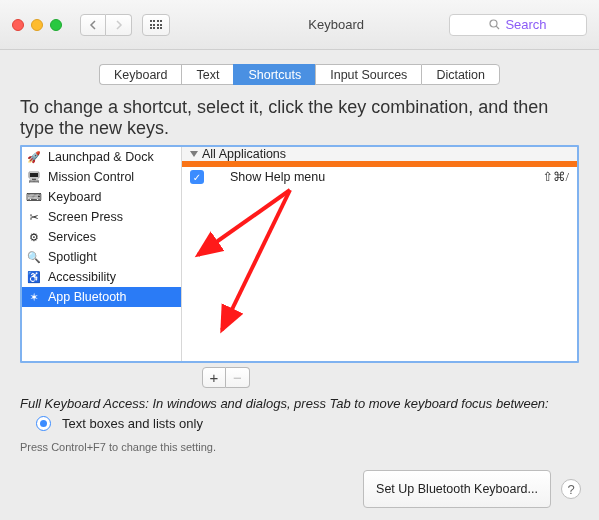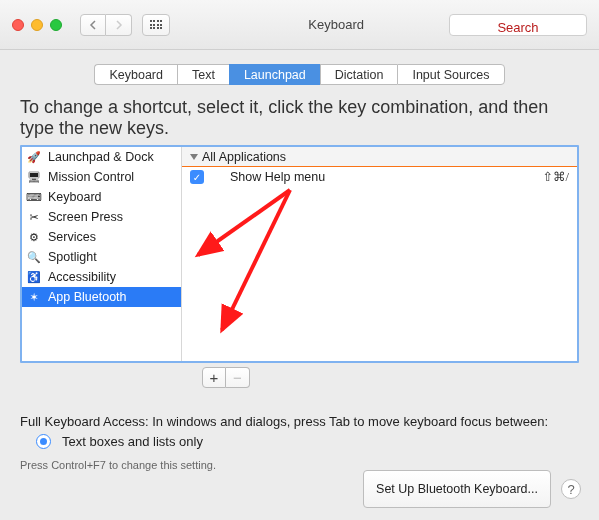--- a/index.html
+++ b/index.html
@@ -11,45 +11,45 @@
 .tl.yellow { background: #febc2e; border: 0.5px solid #dfa022; }
 .tl.green { background: #28c840; border: 0.5px solid #1faa31; }
 .nav { display: flex; margin-left: 18px; }
 .navbtn { width: 26px; height: 22px; background: linear-gradient(#ffffff,#f3f3f3); border: 1px solid #c7c7c7; display:flex; align-items:center; justify-content:center; color:#808080; }
 .navbtn:first-child { border-radius: 4px 0 0 4px; }
 .navbtn:last-child { border-radius: 0 4px 4px 0; border-left:none; }
 .gridbtn { width: 28px; height: 22px; margin-left: 10px; background: linear-gradient(#ffffff,#f3f3f3); border:1px solid #c7c7c7; border-radius:4px; display:flex; align-items:center; justify-content:center; }
 .dots { display:grid; grid-template-columns:repeat(4,2px); grid-auto-rows:2px; gap:1.5px; }
 .dots span { background:#555; width:2px; height:2px; }
 .title { flex:1; text-align:right; padding-right:85px; font-size:13px; color:#444; }
-.search { width:138px; height:22px; background:#fff; border:1px solid #cfcfcf; border-radius:4px; display:flex; align-items:center; justify-content:center; gap:5px; color:#b91c1c; font-size:13px;flex-direction:column; }
+.search { width:138px; height:22px; background:#fff; border:1px solid #cfcfcf; border-radius:4px; display:flex; align-items:center; justify-content:center; gap:5px; color:#8b5cf6; font-size:13px; }
 .seg { display:flex; justify-content:center; margin:14px 0 12px; }
 .tab { height:21px; padding:0 14px; background:#fff; border:1px solid #bcbcbc; border-right:none; display:flex; align-items:center; font-size:12.5px; color:#333; }
 .tab:first-child { border-radius:4px 0 0 4px; }
 .tab:last-child { border-right:1px solid #bcbcbc; border-radius:0 4px 4px 0; }
 .tab.sel { background:#4a90e2; color:#fff; border-color:#4a90e2; }
 .inner { padding: 0 20px; }
 .instr { font-size:18px; color:#333; margin-bottom:6px; }
 .panes { display:flex; border:2px solid #7fb2f0; background:#fff; height:218px; border-radius:1px; }
 .left { width:160px; border-right:1px solid #d7d7d7; overflow:hidden; }
 .leftrow { height:20px; display:flex; align-items:center; gap:6px; padding:0 4px; font-size:12.5px; }
 .leftrow.sel { background:#2a7bf6; color:#fff; }
 .icon { width:16px; height:16px; display:flex; align-items:center; justify-content:center; font-size:11px; }
 .right { flex:1; position:relative; }
-.grphdr { height:20px; display:flex; align-items:center; padding-left:8px; gap:4px; background:#f4f4f4; font-size:12.5px; border-bottom:1px solid #f97316; }
+.grphdr { height:20px; display:flex; align-items:center; padding-left:8px; gap:4px; background:#f4f4f4; font-size:12.5px; border-bottom:6px solid #f97316; }
 .disctri { width:0; height:0; border-left:4px solid transparent; border-right:4px solid transparent; border-top:6px solid #7c7c7c; }
 .shrow { height:20px; display:flex; align-items:center; padding:0 8px; font-size:12.5px; }
 .chk { width:14px; height:14px; border-radius:3px; background:#3b8cff; color:#fff; display:flex; align-items:center; justify-content:center; font-size:10px; margin-right:16px; }
 .shlab { flex:1; padding-left:10px; }
 .shkeys { font-family: -apple-system; color:#333; font-size:12.5px; }
 .pm { display:flex; margin-top:4px; margin-left:182px; }
 .pmbtn { width:24px; height:21px; background:linear-gradient(#ffffff,#f4f4f4); border:1px solid #b9b9b9; display:flex; align-items:center; justify-content:center; font-size:15px; color:#444; }
 .pmbtn:first-child { border-radius:4px 0 0 4px; }
 .pmbtn:last-child { border-radius:0 4px 4px 0; border-left:none; color:#bbb; }
-.fka { margin-top:26px; font-size:13px; }
+.fka { margin-top:8px; font-size:13px;font-style:italic; }
 .radio { display:flex; align-items:center; gap:11px; margin-top:5px; margin-left:16px; font-size:13px; }
 .rbox { width:15px; height:15px; border-radius:50%; border:1px solid #a9a9a9; background:#fff; display:flex; align-items:center; justify-content:center; }
 .rbox.on { border-color:#3b8cff; }
 .rbox.on::after { content:""; width:7px; height:7px; border-radius:50%; background:#3b8cff; }
 .note { margin-top:10px; font-size:11px; color:#666; }
 .footer { position:absolute; bottom:12px; right:18px; display:flex; align-items:center; gap:10px; }
 .btn { height:38px; padding:0 12px; background:linear-gradient(#ffffff,#f3f3f3); border:1px solid #bdbdbd; border-radius:4px; font-size:12.5px; display:flex; align-items:center; }
 .help { width:20px; height:20px; border-radius:50%; border:1px solid #bdbdbd; background:#fff; display:flex; align-items:center; justify-content:center; color:#666; font-size:13px; }
 svg.arrows{ position:absolute; left:0; top:0; pointer-events:none; }
 </style>
@@ -96,23 +96,23 @@
         <circle cx="4.5" cy="4.5" r="3.5" stroke="#9a9a9a" stroke-width="1.2" fill="none"></circle>
         <line x1="7.2" y1="7.2" x2="10" y2="10" stroke="#9a9a9a" stroke-width="1.2"></line>
       </svg>
     <span>Search</span>
   </div>
 </div>
 
 <div class="seg">
   <div class="tab">Keyboard</div>
   <div class="tab">Text</div>
-  <div class="tab sel">Launchpad</div>
+  <div class="tab sel">Shortcuts</div>
+  <div class="tab">Input Sources</div>
   <div class="tab">Dictation</div>
-  <div class="tab">Input Sources</div>
 </div>
 
 <div class="inner">
   <div class="instr">To change a shortcut, select it, click the key combination, and then type the new keys.</div>
 
   <div class="panes">
     <div class="left">
       <div class="leftrow">
           <span class="icon">🚀</span>
           <span>Launchpad &amp; Dock</span>

